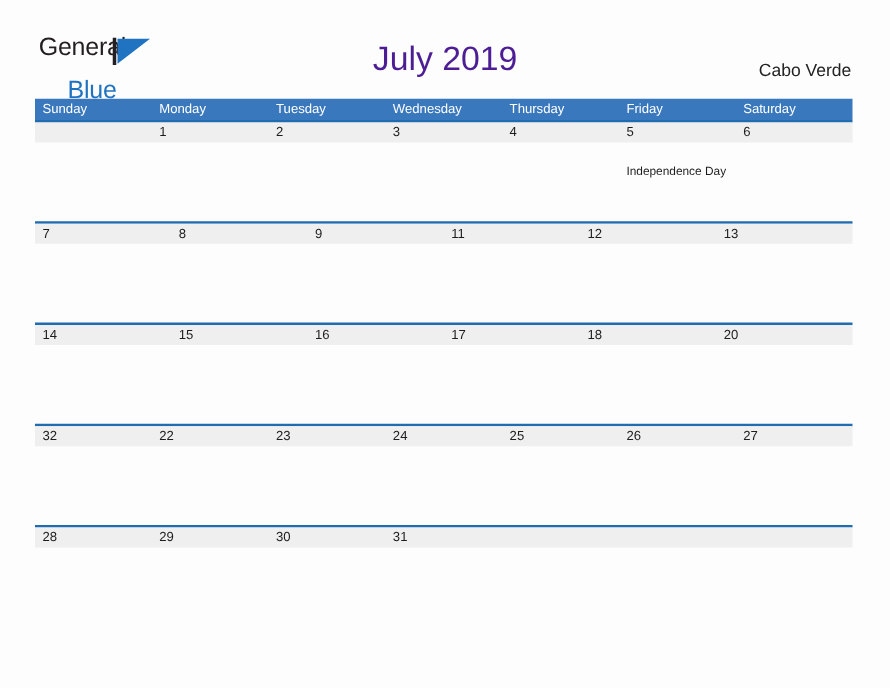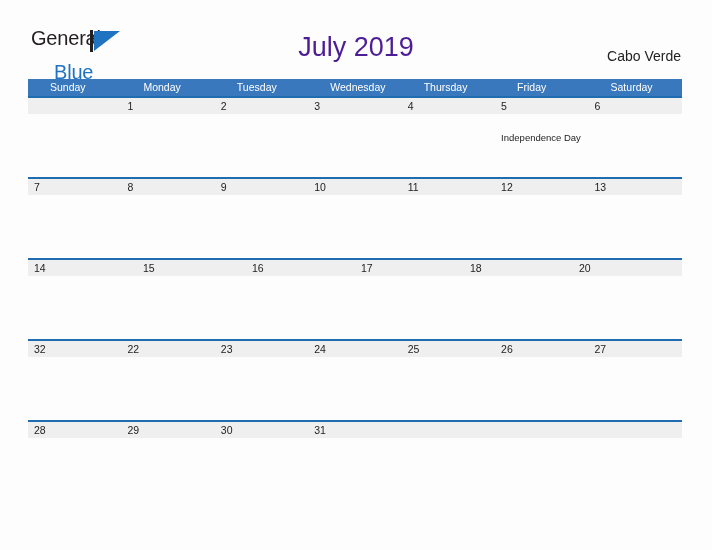--- a/index.html
+++ b/index.html
@@ -92,21 +92,21 @@
     display: flex;
     width: 100%;
     height: 17px;
     background: #3a78bd;
   }
   .weekday-cell {
     flex: 1 1 0;
     color: #ffffff;
     font-size: 10.5px;
     line-height: 17px;
-    padding-left: 22px;
+    padding-left: 6px;
     font-family: "Liberation Sans", sans-serif;
     white-space: nowrap;
     overflow: hidden;
   }
 
   .week-row {
     position: relative;
     width: 100%;
     height: 81px;
     border-top: 2px solid #1f6cb0;
@@ -247,24 +247,20 @@
         </div>
         <div class="day-cell">
           <span class="day-number">8</span>
           <div class="day-events"></div>
         </div>
         <div class="day-cell">
           <span class="day-number">9</span>
           <div class="day-events"></div>
         </div>
         <div class="day-cell">
-          <span class="day-number">10</span>
-          <div class="day-events"></div>
-        </div>
-        <div class="day-cell">
           <span class="day-number">11</span>
           <div class="day-events"></div>
         </div>
         <div class="day-cell">
           <span class="day-number">12</span>
           <div class="day-events"></div>
         </div>
         <div class="day-cell">
           <span class="day-number">13</span>
           <div class="day-events"></div>

